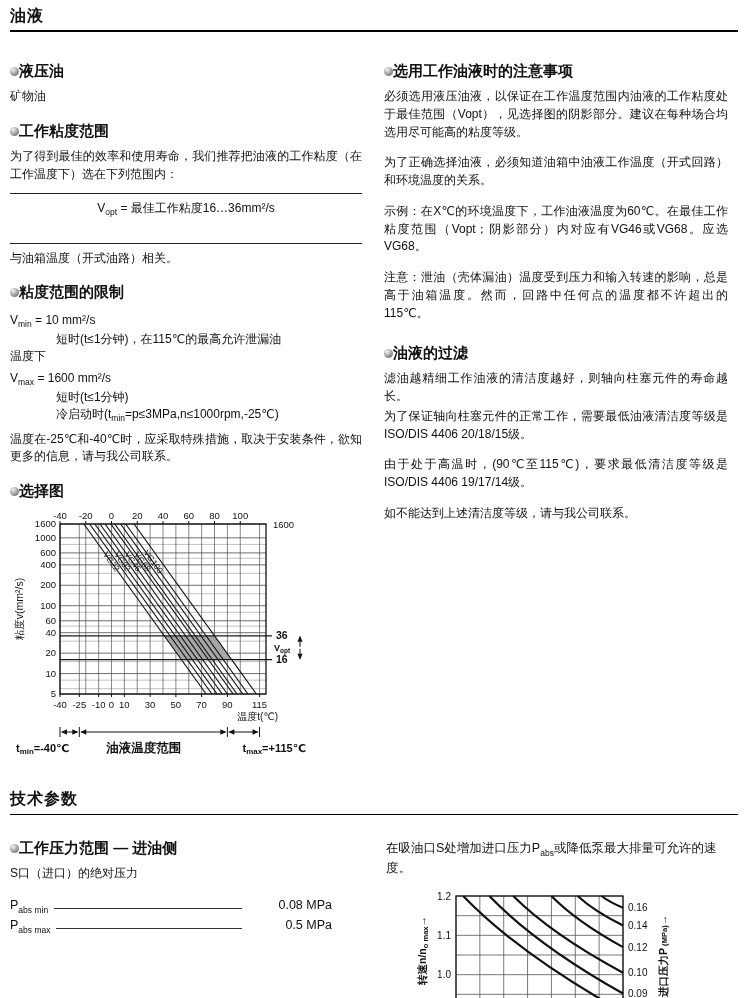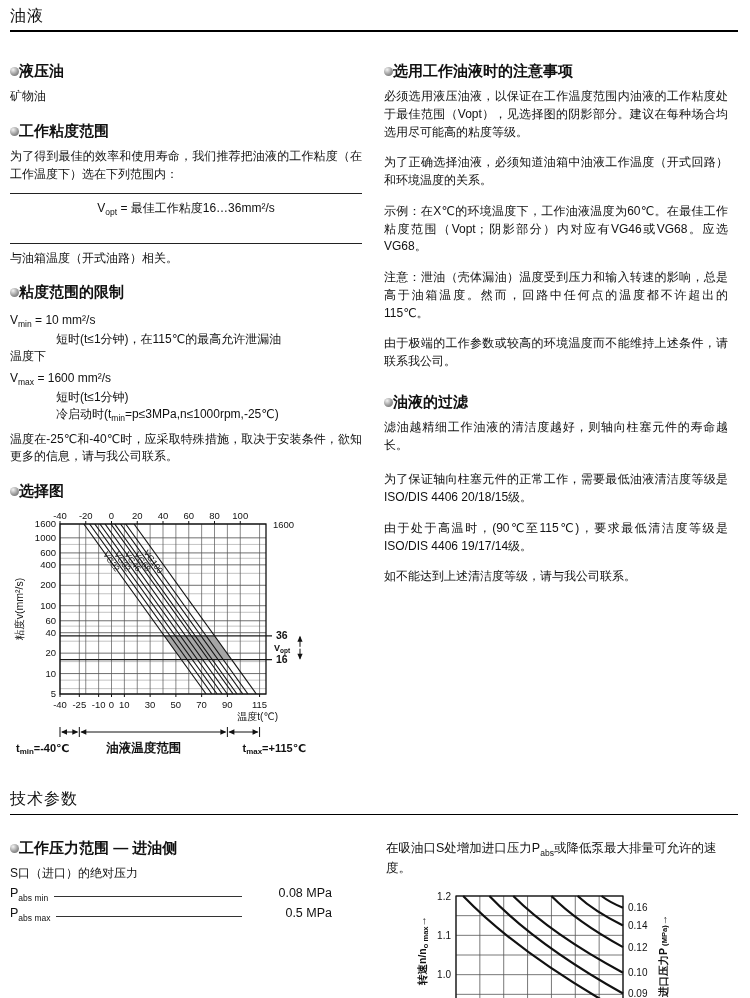--- a/index.html
+++ b/index.html
@@ -4,21 +4,21 @@
 <style>
   * { box-sizing: border-box; }
   html,body { margin:0; padding:0; }
   body {
     width:750px; height:998px; overflow:hidden;
     background:#fff; color:#111;
     font-family:"Liberation Sans","DejaVu Sans",sans-serif;
     font-size:12px;
   }
   .page { padding:6px 12px 0 10px; }
-  .doc-title { font-size:16px; font-weight:normal; letter-spacing:1px; }
+  .doc-title { font-size:16px; font-weight:bold; letter-spacing:1px; }
   .title-rule { border:none; border-top:2px solid #000; margin:3px 0 0 0; }
   .thin-rule  { border:none; border-top:1.5px solid #000; margin:4px 0 0 0; }
   .cols { display:flex; gap:22px; margin-top:30px; }
   .col-left  { width:352px; flex:none; }
   .col-right { width:344px; flex:none; }
   .sec-head { display:flex; align-items:center; font-size:15px; font-weight:bold; margin:0 0 7px 0; }
   .bullet { width:9px; height:9px; border-radius:50%; flex:none;
             background:radial-gradient(circle at 35% 30%, #f3f3f3, #9a9a9a 55%, #5c5c5c 100%); }
   .para { margin:0 0 13px 0; line-height:1.48; text-align:justify; }
   .tight { margin:0 0 4px 0; }
@@ -248,49 +248,48 @@
 
       <div class="sec">
         <div class="sec-head">
           <span class="bullet"></span>
           <span>选用工作油液时的注意事项</span>
         </div>
         <p class="para">必须选用液压油液，以保证在工作温度范围内油液的工作粘度处于最佳范围（Vopt），见选择图的阴影部分。建议在每种场合均选用尽可能高的粘度等级。</p>
         <p class="para">为了正确选择油液，必须知道油箱中油液工作温度（开式回路）和环境温度的关系。</p>
         <p class="para">示例：在X℃的环境温度下，工作油液温度为60℃。在最佳工作粘度范围（Vopt；阴影部分）内对应有VG46或VG68。应选VG68。</p>
         <p class="para">注意：泄油（壳体漏油）温度受到压力和输入转速的影响，总是高于油箱温度。然而，回路中任何点的温度都不许超出的115℃。</p>
-        <p class="para">由于极端的工作参数或较高的环境温度而不能维持上述条件，请联系我公司。</p>
       </div>
 
       <div class="sec" style="margin-top:22px">
         <div class="sec-head">
           <span class="bullet"></span>
           <span>油液的过滤</span>
         </div>
-        <p class="para" style="margin-bottom:17px">滤油越精细工作油液的清洁度越好，则轴向柱塞元件的寿命越长。</p>
+        <p class="para" style="margin-bottom:2px">滤油越精细工作油液的清洁度越好，则轴向柱塞元件的寿命越长。</p>
         <p class="para">为了保证轴向柱塞元件的正常工作，需要最低油液清洁度等级是ISO/DIS 4406  20/18/15级。</p>
         <p class="para">由于处于高温时，(90℃至115℃)，要求最低清洁度等级是ISO/DIS 4406  19/17/14级。</p>
         <p class="para">如不能达到上述清洁度等级，请与我公司联系。</p>
       </div>
 
     </div>
   </div>
 
   <div class="tech">
     <div class="doc-title">技术参数</div>
     <hr class="thin-rule">
 
     <div class="tech-cols">
 
       <div class="tech-left">
         <div class="sec-head">
           <span class="bullet"></span>
           <span>工作压力范围 — 进油侧</span>
         </div>
-        <div style="margin:2px 0 4px 0">S口（进口）的绝对压力</div>
+        <div style="margin:2px 0 16px 0">S口（进口）的绝对压力</div>
         <div class="param-row">
           <span><span>P</span><sub>abs min</sub></span>
           <span class="leader"></span>
           <span class="pval">0.08 MPa</span>
         </div>
         <div class="param-row">
           <span><span>P</span><sub>abs max</sub></span>
           <span class="leader"></span>
           <span class="pval">0.5 MPa</span>
         </div>

